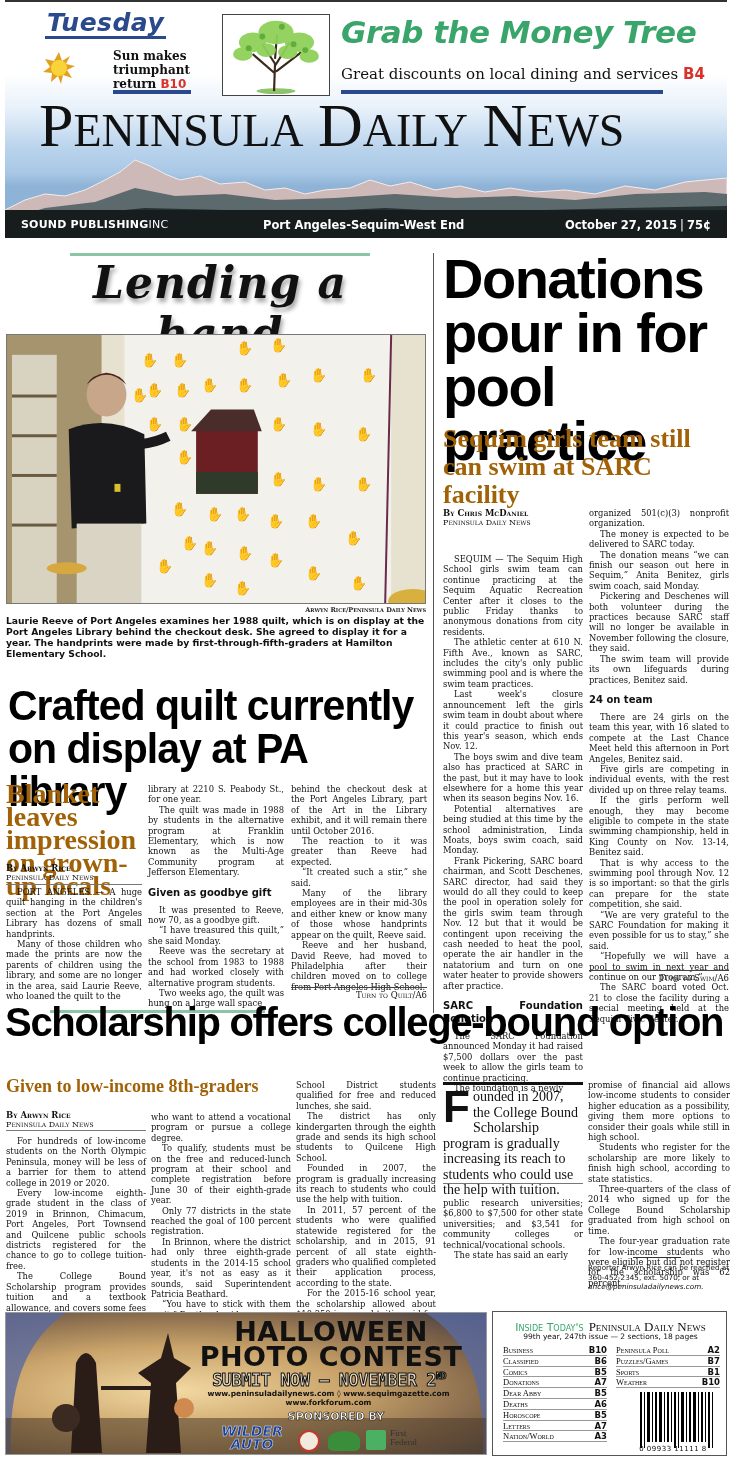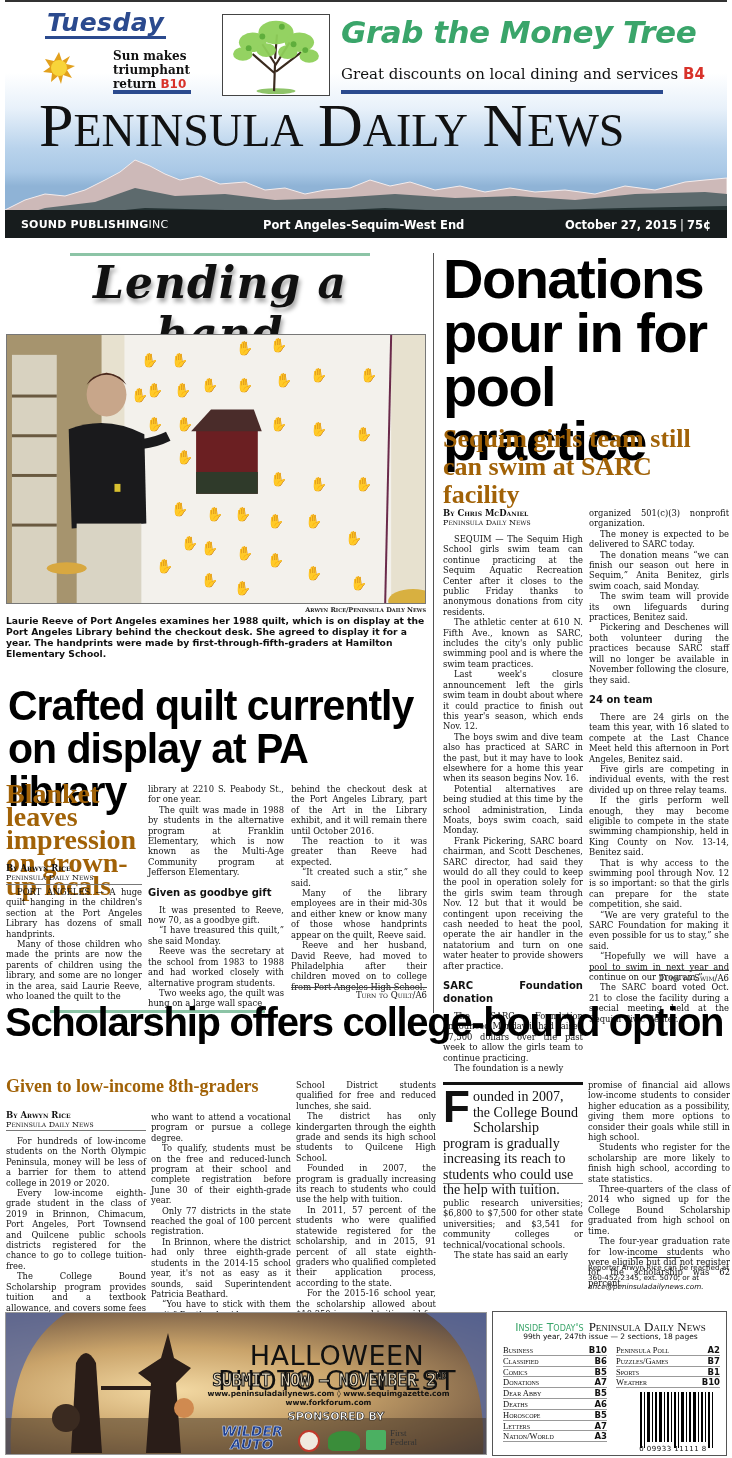--- a/index.html
+++ b/index.html
@@ -68,22 +68,22 @@
   .pullquote .drop { float: left; font-family: "Liberation Sans", sans-serif; font-weight: bold; font-size: 44px; line-height: 36px; margin: 0 3px 0 0; }
   .pq-rule { position: absolute; left: 443px; top: 1183px; width: 140px; height: 1px; background: #777; }
   .reporter-note { position: absolute; left: 588px; top: 1263px; width: 142px; font-family: "DejaVu Sans", sans-serif; font-size: 7.2px; line-height: 9.5px; color: #111; }
   .reporter-note i { font-style: italic; }
   .note-rule { position: absolute; left: 633px; top: 1257px; width: 48px; height: 1px; background: #333; }
 
   
   .ad { position: absolute; left: 5px; top: 1312px; width: 482px; height: 143px; overflow: hidden;
     background: radial-gradient(ellipse at 35% 55%, #f3d9a3 0%, #c9a36a 40%, #7d6248 75%, #3e3a44 100%); border: 1px solid #999; }
   .ad-frame { position: absolute; left: 0; top: 0; width: 482px; height: 143px; }
-  .ad-title { position: absolute; left: 196px; top: 6px; width: 270px; text-align: center; font-family: "DejaVu Sans", sans-serif; font-weight: normal;
-    font-size: 27px; line-height: 25px; color: #111; letter-spacing: 0.5px; margin-top: 24px; }
+  .ad-title { position: absolute; left: 190px; top: 6px; width: 270px; text-align: center; font-family: "DejaVu Sans", sans-serif; font-weight: bold;
+    font-size: 27px; line-height: 25px; color: #111; letter-spacing: 0.5px; }
   .ad-submit { position: absolute; left: 188px; top: 57px; width: 270px; text-align: center; font-family: "DejaVu Sans Mono", monospace; font-weight: bold;
     font-size: 17px; color: #e8dcc2; -webkit-text-stroke: 1px #111; letter-spacing: -0.5px; white-space: nowrap; }
   .ad-submit sup { font-size: 9px; }
   .ad-urls { position: absolute; left: 180px; top: 76px; width: 285px; text-align: center; font-family: "DejaVu Sans", sans-serif; font-weight: bold;
     font-size: 7.5px; line-height: 9px; color: #111; }
   .ad-sponsored { position: absolute; left: 240px; top: 97px; width: 180px; text-align: center; font-family: "DejaVu Sans", sans-serif; font-weight: bold;
     font-size: 11px; color: #fff; -webkit-text-stroke: 0.6px #111; }
   .ad-sp1 { position: absolute; left: 206px; top: 112px; width: 80px; font-family: "DejaVu Sans", sans-serif; font-weight: bold; font-style: italic;
     font-size: 14px; line-height: 13px; text-align: center; color: #1f3f8f; -webkit-text-stroke: 0.5px #cfe0ff; }
   .ad-sp2 { position: absolute; left: 292px; top: 117px; width: 22px; height: 22px; border-radius: 50%; background: #f0eadf; border: 2px solid #c0392b; }
@@ -272,37 +272,37 @@
 
 <div class="col-rule" style="left:433px; top:253px; height:760px;"></div>
 
 <h1 class="headline h-pool">Donations pour in for pool practice</h1>
 <h2 class="deck d-pool">Sequim girls team still can swim at SARC facility</h2>
 
 <div class="byline" style="left:443px; top:508px; width:140px;">
   <span>By Chris McDaniel</span>
   <span class="org">Peninsula Daily News</span>
 </div>
-<div class="body" style="left:443px; top:534px; width:140px;">
+<div class="body" style="left:443px; top:554px; width:140px;">
   <p>SEQUIM — The Sequim High School girls swim team can continue practicing at the Sequim Aquatic Recreation Center after it closes to the public Friday thanks to anonymous donations from city residents.</p>
   <p>The athletic center at 610 N. Fifth Ave., known as SARC, includes the city's only public swimming pool and is where the swim team practices.</p>
   <p>Last week's closure announcement left the girls swim team in doubt about where it could practice to finish out this year's season, which ends Nov. 12.</p>
   <p>The boys swim and dive team also has practiced at SARC in the past, but it may have to look elsewhere for a home this year when its season begins Nov. 16.</p>
   <p>Potential alternatives are being studied at this time by the school administration, Linda Moats, boys swim coach, said Monday.</p>
   <p>Frank Pickering, SARC board chairman, and Scott Deschenes, SARC director, had said they would do all they could to keep the pool in operation solely for the girls swim team through Nov. 12 but that it would be contingent upon receiving the cash needed to heat the pool, operate the air handler in the natatorium and turn on one water heater to provide showers after practice.</p>
   <p class="subhead">SARC Foundation donation</p>
   <p>The SARC Foundation announced Monday it had raised $7,500 dollars over the past week to allow the girls team to continue practicing.</p>
   <p>The foundation is a newly</p>
 </div>
 <div class="body" style="left:589px; top:508px; width:140px;">
   <p class="noind">organized 501(c)(3) nonprofit organization.</p>
   <p>The money is expected to be delivered to SARC today.</p>
   <p>The donation means “we can finish our season out here in Sequim,” Anita Benitez, girls swim coach, said Monday.</p>
+  <p>Pickering and Deschenes will both volunteer during the practices because SARC staff will no longer be available in November following the closure, they said.</p>
   <p>The swim team will provide its own lifeguards during practices, Benitez said.</p>
-  <p>Pickering and Deschenes will both volunteer during the practices because SARC staff will no longer be available in November following the closure, they said.</p>
   <p class="subhead">24 on team</p>
   <p>There are 24 girls on the team this year, with 16 slated to compete at the Last Chance Meet held this afternoon in Port Angeles, Benitez said.</p>
   <p>Five girls are competing in individual events, with the rest divided up on three relay teams.</p>
   <p>If the girls perform well enough, they may become eligible to compete in the state swimming championship, held in King County on Nov. 13-14, Benitez said.</p>
   <p>That is why access to the swimming pool through Nov. 12 is so important: so that the girls can prepare for the state competition, she said.</p>
   <p>“We are very grateful to the SARC Foundation for making it even possible for us to stay,” she said.</p>
   <p>“Hopefully we will have a pool to swim in next year and continue on our program.”</p>
   <p>The SARC board voted Oct. 21 to close the facility during a special meeting held at the Sequim Civic Center.</p>
 </div>
 <div class="jump" style="left:589px; top:970px; width:140px;">Turn to Swim/A6</div>

